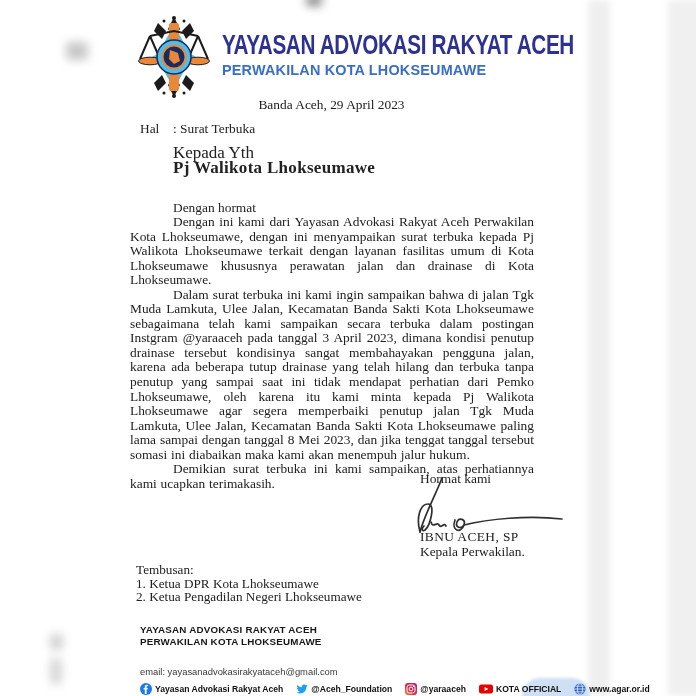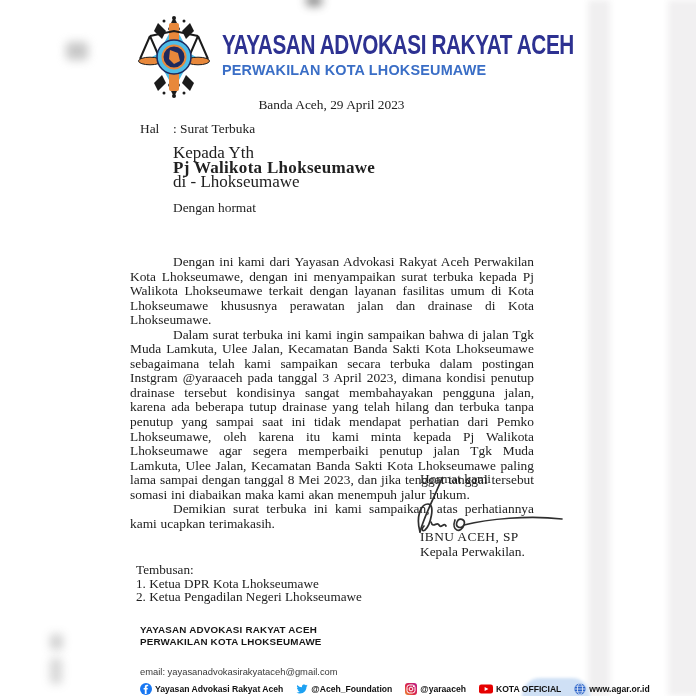--- a/index.html
+++ b/index.html
@@ -33,21 +33,21 @@
   }
   
   .dateline{position:absolute;left:130px;top:97px;width:403px;text-align:center;font-size:13.4px;}
   .subject{position:absolute;left:140px;top:121px;display:flex;font-size:13.4px;}
   .subject .lbl{width:33px;}
   .recipient{position:absolute;left:173px;top:146px;font-size:17px;line-height:14.6px;}
   .recipient .name{font-weight:700;letter-spacing:.3px;}
   .greeting{position:absolute;left:173px;top:200px;font-size:13.4px;}
   .body-text{
     position:absolute;left:130px;top:215px;width:404px;
-    font-size:13.4px;line-height:14.55px;text-align:justify;word-spacing:.5px;margin-top:40px;
+    font-size:13.4px;line-height:14.55px;text-align:justify;word-spacing:.5px;
   }
   .body-text p{margin:0;text-indent:43px;}
   .closing-label{position:absolute;left:420px;top:471px;font-size:13.4px;}
   .signature{position:absolute;left:398px;top:476px;width:168px;height:64px;}
   .signer-name{position:absolute;left:420px;top:529px;font-size:13.4px;letter-spacing:.4px;}
   .signer-title{position:absolute;left:420px;top:544px;font-size:13.4px;}
   .cc{position:absolute;left:136px;top:563px;font-size:13.2px;line-height:13.2px;}
   .cc div{margin-bottom:.5px;}
   
   .footer{position:absolute;left:140px;top:624px;font-family:"Liberation Sans",sans-serif;color:#161616;}
@@ -119,21 +119,20 @@
   <div class="dateline">Banda Aceh, 29 April 2023</div>
 
   <div class="subject">
     <span class="lbl">Hal</span>
     <span>: Surat Terbuka</span>
   </div>
 
   <div class="recipient">
     <div>Kepada Yth</div>
     <div class="name">Pj Walikota Lhokseumawe</div>
-    <div>di - Lhokseumawe</div>
   </div>
 
   <div class="greeting">Dengan hormat</div>
 
   <div class="body-text">
     <p>Dengan ini kami dari Yayasan Advokasi Rakyat Aceh Perwakilan Kota Lhokseumawe, dengan ini menyampaikan surat terbuka kepada Pj Walikota Lhokseumawe terkait dengan layanan fasilitas umum di Kota Lhokseumawe khususnya perawatan jalan dan drainase di Kota Lhokseumawe.</p>
     <p>Dalam surat terbuka ini kami ingin sampaikan bahwa di jalan Tgk Muda Lamkuta, Ulee Jalan, Kecamatan Banda Sakti Kota Lhokseumawe sebagaimana telah kami sampaikan secara terbuka dalam postingan Instgram @yaraaceh pada tanggal 3 April 2023, dimana kondisi penutup drainase tersebut kondisinya sangat membahayakan pengguna jalan, karena ada beberapa tutup drainase yang telah hilang dan terbuka tanpa penutup yang sampai saat ini tidak mendapat perhatian dari Pemko Lhokseumawe, oleh karena itu kami minta kepada Pj Walikota Lhokseumawe agar segera memperbaiki penutup jalan Tgk Muda Lamkuta, Ulee Jalan, Kecamatan Banda Sakti Kota Lhokseumawe paling lama sampai dengan tanggal 8 Mei 2023, dan jika tenggat tanggal tersebut somasi ini diabaikan maka kami akan menempuh jalur hukum.</p>
     <p>Demikian surat terbuka ini kami sampaikan, atas perhatiannya kami ucapkan terimakasih.</p>
   </div>
 

